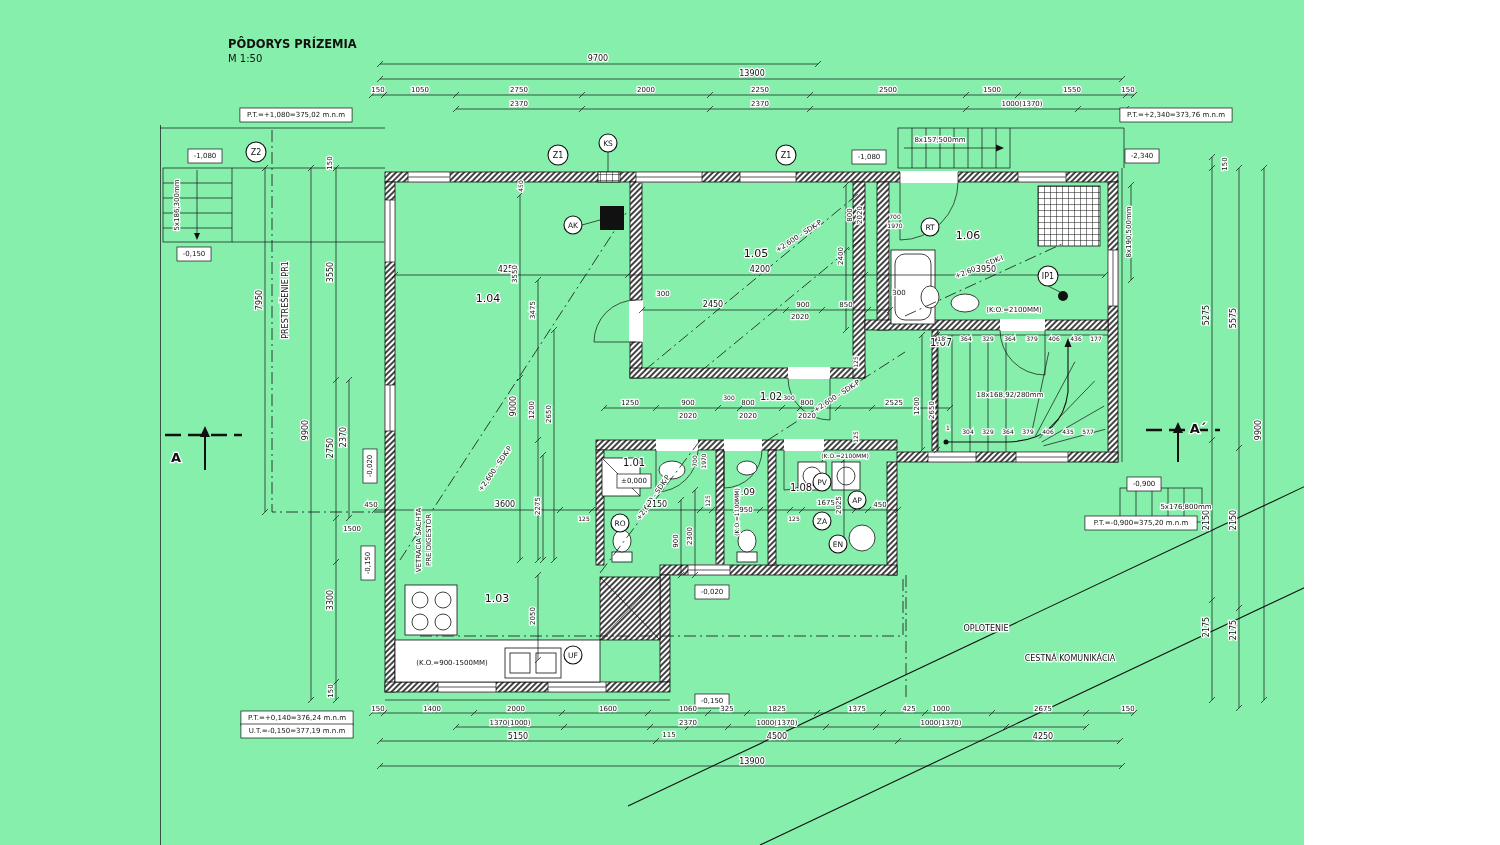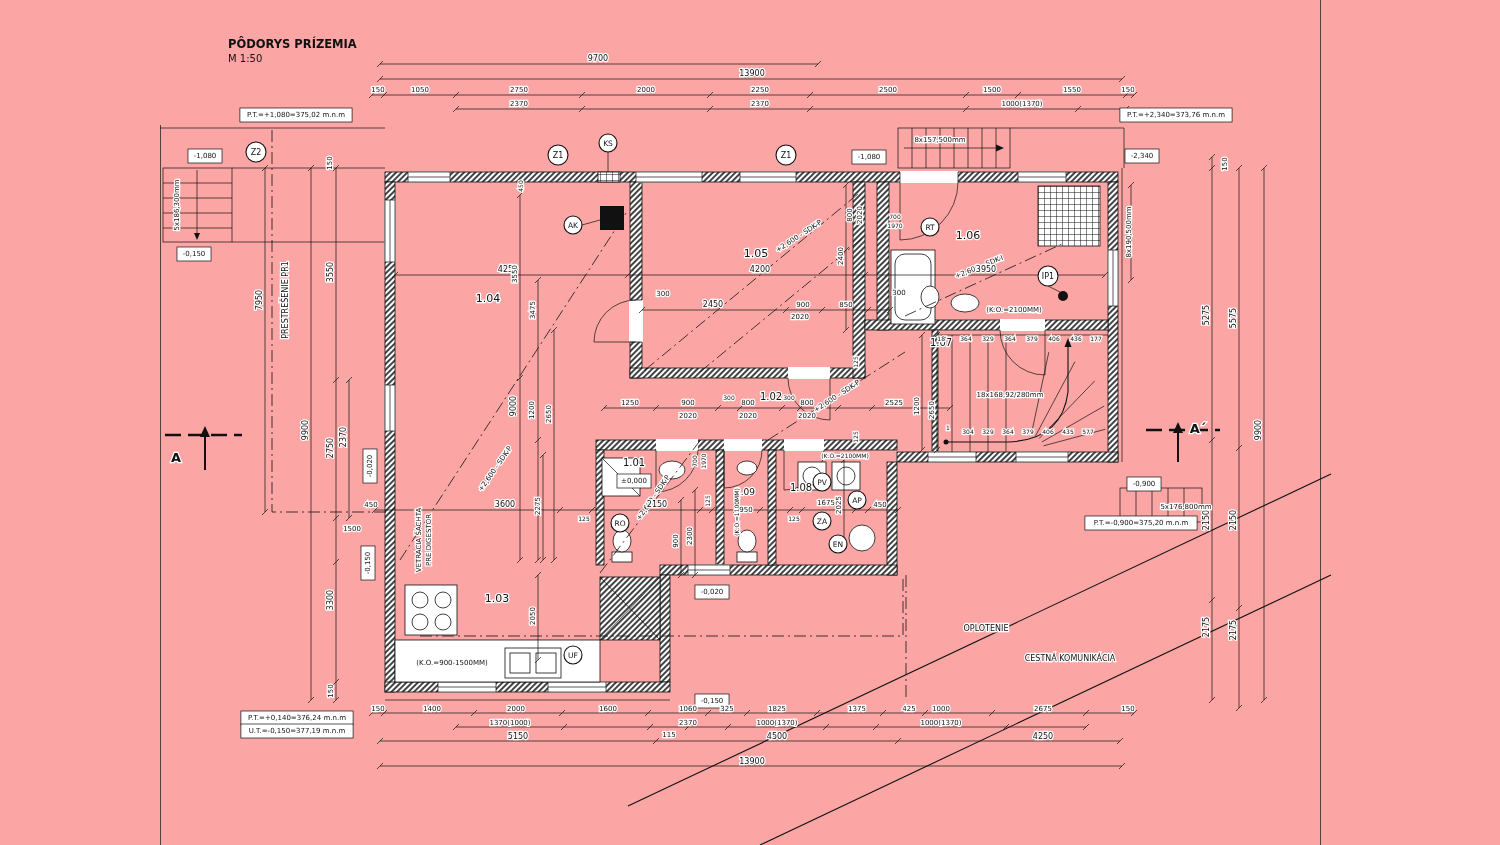--- a/index.html
+++ b/index.html
@@ -1,16 +1,16 @@
 <!DOCTYPE html>
 <html><head>
 <meta charset="utf-8">
 <style>
   html,body{margin:0;padding:0;background:#fff;}
-  #stage{position:relative;width:1500px;height:845px;background:#fca5a5;overflow:hidden;}
+  #stage{position:relative;width:1304px;height:845px;background:#86efac;overflow:hidden;}
   svg{position:absolute;left:0;top:0;font-family:"DejaVu Sans",sans-serif;}
   svg text{fill:#111;font-family:"DejaVu Sans",sans-serif;}
   .halo{stroke:#fff;stroke-width:2.4px;paint-order:stroke;fill:#111;}
   .w{fill:url(#hatch);stroke:#111;stroke-width:.8;}
   .thin{stroke:#111;stroke-width:.7;fill:none;}
   .med{stroke:#111;stroke-width:1.1;fill:none;}
   .dashdot{stroke:#111;stroke-width:.8;fill:none;stroke-dasharray:12 4 2 4;}
   .fx{stroke:#111;stroke-width:.8;fill:#fff;}
   .blk{fill:#111;stroke:none;}
 </style>

